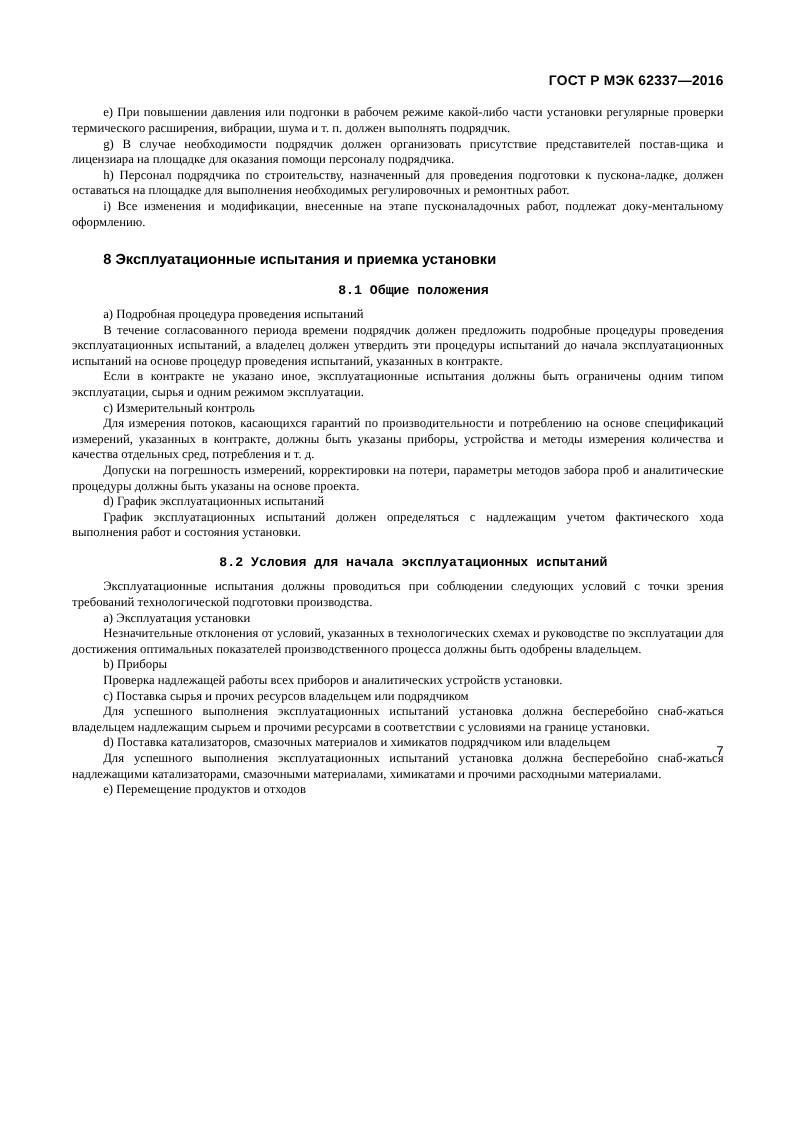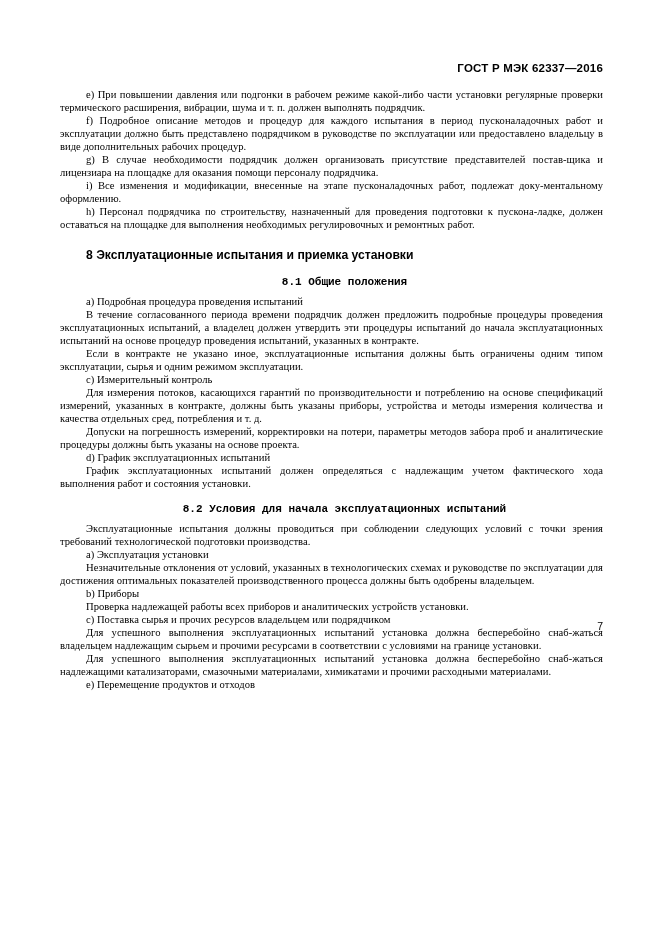--- a/index.html
+++ b/index.html
@@ -78,24 +78,23 @@
 </style>
 </head>
 <body>
 
 <div class="page">
 
   <div class="header">ГОСТ Р МЭК 62337—2016</div>
 
   <div class="content">
     <p class="indent">e)  При  повышении  давления  или  подгонки  в  рабочем  режиме  какой-либо  части  установки регулярные проверки термического расширения, вибрации, шума и т. п. должен выполнять подрядчик.</p>
-    <p class="indent">f)  Подробное описание методов и процедур для каждого испытания в период пусконаладочных работ  и  эксплуатации  должно  быть  представлено  подрядчиком  в  руководстве  по  эксплуатации  или предоставлено владельцу в виде дополнительных рабочих процедур.</p>
     <p class="indent">g)  В случае необходимости подрядчик должен организовать присутствие представителей постав-щика и лицензиара на площадке для оказания помощи персоналу подрядчика.</p>
+    <p class="indent">h)  Персонал подрядчика по строительству, назначенный для проведения подготовки к пускона-ладке, должен оставаться на площадке для выполнения необходимых регулировочных и ремонтных работ.</p>
     <p class="indent">i)  Все изменения и модификации, внесенные на этапе пусконаладочных работ, подлежат доку-ментальному оформлению.</p>
-    <p class="indent">h)  Персонал подрядчика по строительству, назначенный для проведения подготовки к пускона-ладке, должен оставаться на площадке для выполнения необходимых регулировочных и ремонтных работ.</p>
 
     <p class="h1">8   Эксплуатационные испытания и приемка установки</p>
     <p class="h2">8.1   Общие положения</p>
 
     <p class="indent">a)   Подробная процедура проведения испытаний</p>
     <p class="indent">В течение согласованного периода времени подрядчик должен предложить подробные процедуры проведения  эксплуатационных  испытаний,  а  владелец  должен  утвердить  эти  процедуры  испытаний до  начала  эксплуатационных  испытаний  на  основе  процедур  проведения  испытаний,  указанных  в контракте.</p>
     <p class="indent">Если в контракте не указано иное, эксплуатационные испытания должны быть ограничены одним типом эксплуатации, сырья и одним режимом эксплуатации.</p>
     <p class="indent">c)   Измерительный контроль</p>
     <p class="indent">Для измерения потоков, касающихся гарантий по производительности и потреблению на основе спецификаций измерений, указанных в контракте, должны быть указаны приборы, устройства и методы измерения количества и качества отдельных сред, потребления и т. д.</p>
     <p class="indent">Допуски на погрешность измерений, корректировки на потери, параметры методов забора проб и аналитические процедуры должны быть указаны на основе проекта.</p>
@@ -104,19 +103,20 @@
 
     <p class="h2">8.2   Условия для начала эксплуатационных испытаний</p>
 
     <p class="indent">Эксплуатационные испытания должны проводиться при соблюдении следующих условий с точки зрения требований технологической подготовки производства.</p>
     <p class="indent">a)   Эксплуатация установки</p>
     <p class="indent">Незначительные отклонения от условий, указанных в технологических схемах и руководстве по эксплуатации  для достижения  оптимальных  показателей производственного  процесса  должны  быть одобрены владельцем.</p>
     <p class="indent">b)   Приборы</p>
     <p class="indent">Проверка надлежащей работы всех приборов и аналитических устройств установки.</p>
     <p class="indent">c)   Поставка сырья и прочих ресурсов владельцем или подрядчиком</p>
     <p class="indent">Для успешного выполнения эксплуатационных испытаний установка должна бесперебойно снаб-жаться владельцем надлежащим сырьем и прочими ресурсами в соответствии с условиями на границе установки.</p>
+    <p class="indent">d)   Поставка катализаторов, смазочных материалов и химикатов подрядчиком или владельцем</p>
     <p class="indent">Для успешного выполнения эксплуатационных испытаний установка должна бесперебойно снаб-жаться надлежащими катализаторами, смазочными материалами, химикатами и прочими расходными материалами.</p>
     <p class="indent">e)   Перемещение продуктов и отходов</p>
   </div>
 
   <div class="pagenum">7</div>
 
 </div>
 
 </body></html>

